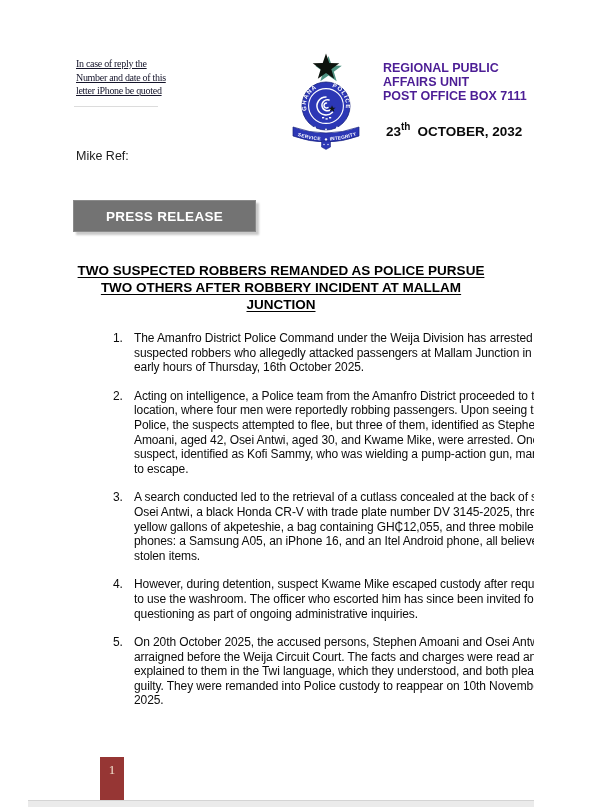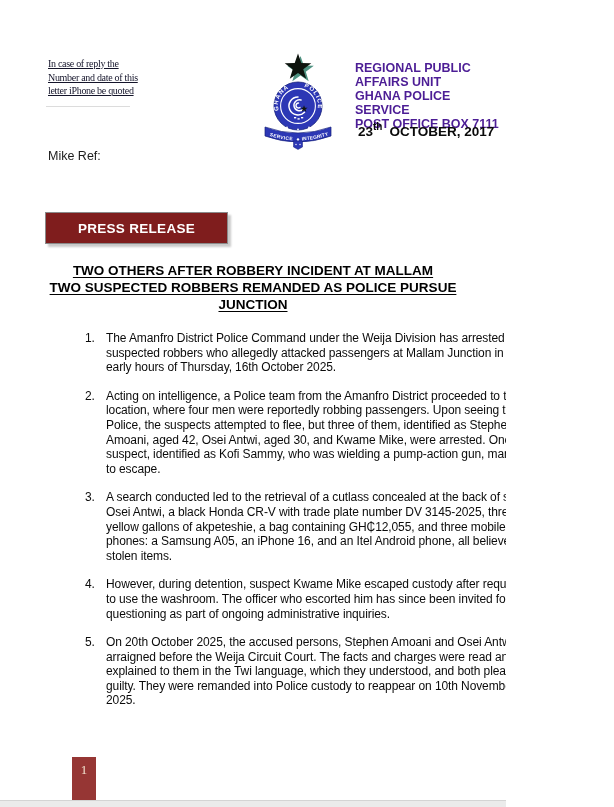--- a/index.html
+++ b/index.html
@@ -1,18 +1,18 @@
 <!DOCTYPE html>
 <html><head>
 <meta charset="utf-8">
 <style>
   html,body{margin:0;padding:0;background:#fff;}
   .page{
     position:relative;width:506px;height:807px;background:#ffffff;
-    font-family:"Liberation Sans",sans-serif;color:#000;overflow:hidden;
+    font-family:"Liberation Sans",sans-serif;color:#000;overflow:hidden;margin-left:28px;
   }
   
   .reply-note{
     position:absolute;left:48px;top:57px;
     font-family:"Liberation Serif",serif;font-size:10px;line-height:13.5px;
     color:#14142a;letter-spacing:-0.3px;
   }
   .reply-note div{text-decoration:underline;}
   .reply-rule{position:absolute;left:46px;top:106px;width:84px;height:1px;background:#dcdcdc;}
   
@@ -22,22 +22,22 @@
   .unit-block .indent{padding-left:5px;}
   .date-line{position:absolute;left:358px;top:121px;font-weight:bold;font-size:13.5px;color:#0a0a0a;}
   .date-line sup{font-size:10px;}
   .date-line .rest{margin-left:7px;}
   
   .myref{position:absolute;left:48px;top:123px;font-size:12.5px;color:#1c1c1c;}
   .myref .val{font-family:"Liberation Serif",serif;font-size:10px;letter-spacing:0.2px;}
   .yourref{position:absolute;left:48px;top:149px;font-size:12.5px;color:#1c1c1c;}
   
   .press-box{
-    position:absolute;left:45px;top:212px;width:183px;height:32px;
-    background:#7f1d1d;border:1px solid #8a8a8a;box-shadow:3px 3px 2px #c9c9c9;
+    position:absolute;left:45px;top:200px;width:183px;height:32px;
+    background:#737373;border:1px solid #8a8a8a;box-shadow:3px 3px 2px #c9c9c9;
     display:flex;align-items:center;justify-content:center;box-sizing:border-box;
   }
   .press-box span{color:#fff;font-weight:bold;font-size:13.5px;letter-spacing:0.3px;}
   
   .title{position:absolute;left:0;right:0;top:262px;text-align:center;font-weight:bold;font-size:13.5px;line-height:17px;color:#000;}
   .title div{text-decoration:underline;text-underline-offset:2px;}
   
   .body{position:absolute;left:85px;top:331px;width:462px;font-size:12px;line-height:14.6px;color:#0b0b0b;letter-spacing:-0.1px;}
   .li{display:flex;margin-bottom:14px;}
   .num{width:21px;flex:none;}
@@ -101,35 +101,34 @@
       <circle cx="44" cy="88.5" r="1.2" fill="#ffffff"></circle>
 
       <path d="M39.5,90 L48.5,90 L48.5,96 L44,98.5 L39.5,96 Z" fill="#2c37b5" stroke="#151f7a" stroke-width="0.5"></path>
       <circle cx="42" cy="93.5" r="0.7" fill="#fff"></circle>
       <circle cx="46" cy="93.5" r="0.7" fill="#fff"></circle>
     </svg>
   </div>
 
   <div class="unit-block">
     <div>REGIONAL PUBLIC AFFAIRS UNIT</div>
-    <div>GHANA POLICE SERVICE</div>
     <div>POST OFFICE BOX 7111</div>
   </div>
 
-  <div class="date-line"><span>23</span><sup>th</sup><span class="rest">OCTOBER, 2017</span></div>
+  <div class="date-line"><span>23</span><sup>th</sup><span class="rest">OCTOBER, 2032</span></div>
 
   <div class="yourref">Mike Ref:</div>
 
   <div class="press-box">
     <span>PRESS RELEASE</span>
   </div>
 
   <div class="title">
+    <div>TWO SUSPECTED ROBBERS REMANDED AS POLICE PURSUE</div>
     <div>TWO OTHERS AFTER ROBBERY INCIDENT AT MALLAM</div>
-    <div>TWO SUSPECTED ROBBERS REMANDED AS POLICE PURSUE</div>
     <div>JUNCTION</div>
   </div>
 
   <div class="body">
     <div class="li">
       <span class="num">1.</span>
       <div class="ptext">The Amanfro District Police Command under the Weija Division has arrested three suspected robbers who allegedly attacked passengers at Mallam Junction in the early hours of Thursday, 16th October 2025.</div>
     </div>
     <div class="li">
       <span class="num">2.</span>

